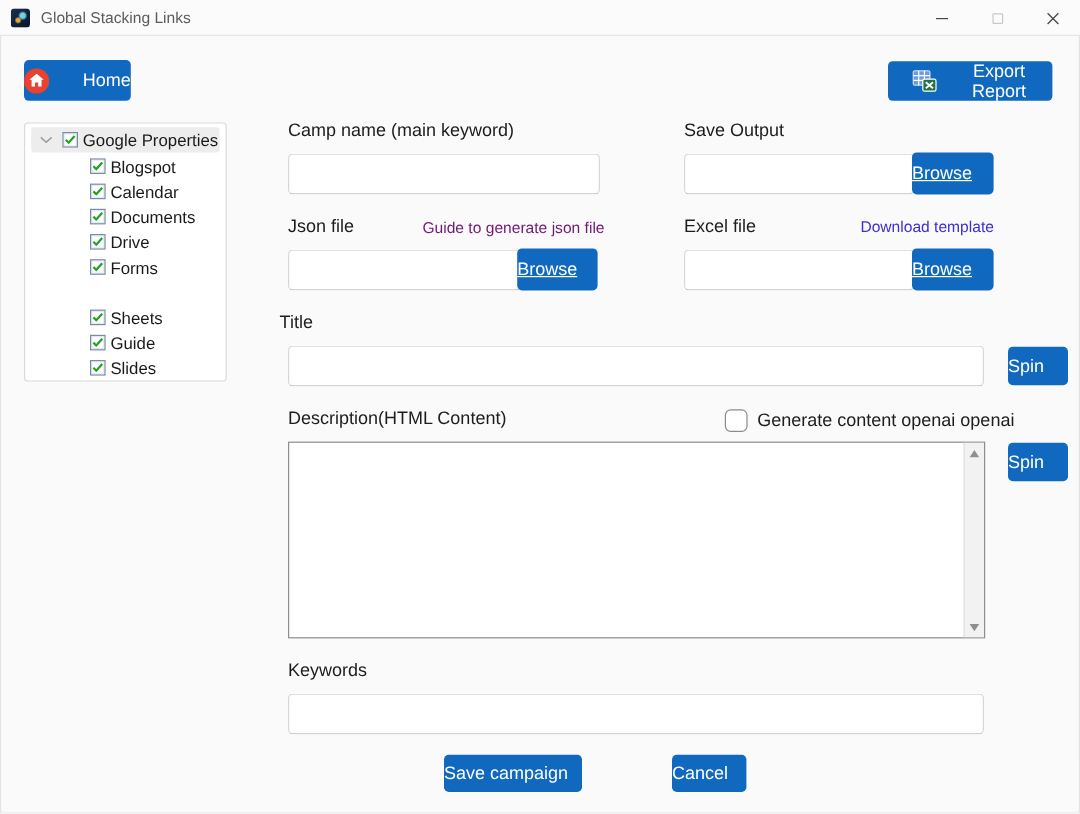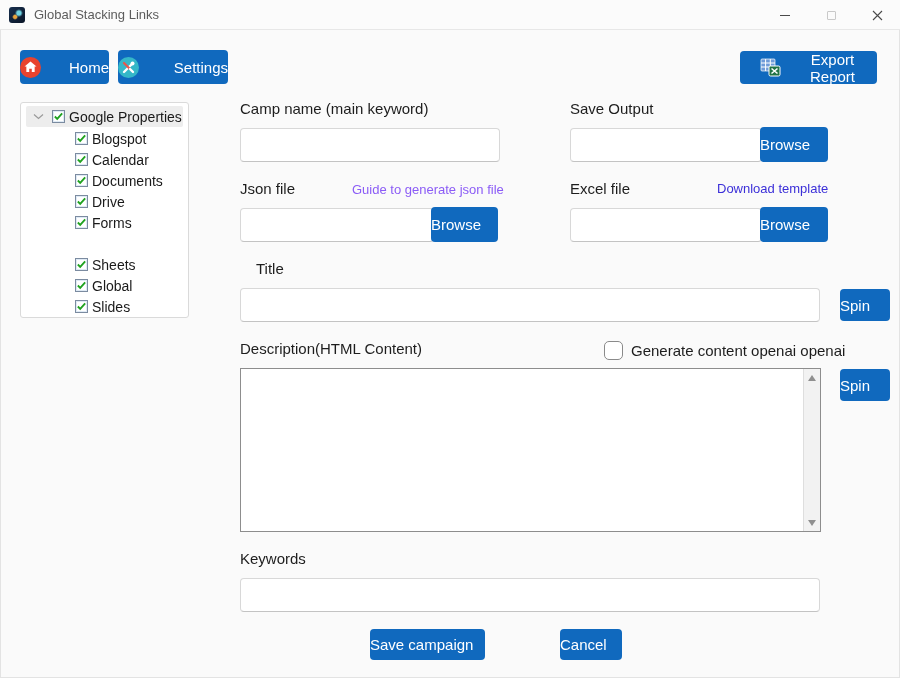--- a/index.html
+++ b/index.html
@@ -41,25 +41,25 @@
   .tree-row { position: absolute; height: 21px; display: flex; align-items: center; font-size: 14px; color: #1a1a1a; }
   .tree-row.parent { left: 5px; right: 5px; background: #ededed; border-radius: 2px; padding-left: 7px; }
   .tree-row.child { left: 5px; right: 5px; padding-left: 49px; }
   .chev { width: 12px; height: 10px; margin-right: 7px; display: flex; align-items: center; }
   .cb13 { width: 13px; height: 13px; background: #ffffff; border: 1px solid #7b8ba0;
           box-shadow: inset 0 0 0 1px #dfeaf5; margin-right: 4px;
           display: flex; align-items: center; justify-content: center; flex: 0 0 auto; }
 
   
   .flabel { position: absolute; font-size: 15px; color: #1d1d1d; }
-  .flink { position: absolute; font-size: 13px; color: #8b5cf6; cursor: pointer; }
+  .flink { position: absolute; font-size: 13px; color: #701a75; cursor: pointer; }
   .tinput { position: absolute; height: 34px; background: #ffffff;
             border: 1px solid #d8d8d8; border-bottom-color: #c3c3c3; border-radius: 4px;
             font-size: 14px; font-family: inherit; padding: 0 8px; color: #1a1a1a; }
-  .browse { height: 35px; font-size: 15px; }
+  .browse { height: 35px; font-size: 15px; text-decoration: underline; }
   .spin { width: 50px; height: 32px; font-size: 15px; }
 
   .desc-box { position: absolute; left: 240px; top: 368px; width: 581px; height: 164px;
               background: #ffffff; border: 1px solid #8d8d8d; }
   .desc-text { position: absolute; left: 0; top: 0; right: 17px; bottom: 0;
                font-size: 14px; padding: 4px 6px; color: #1a1a1a; outline: none; }
   .vscroll { position: absolute; top: 0; right: 0; bottom: 0; width: 17px;
              background: #f2f2f2; border-left: 1px solid #dedede; }
   .sb-btn { position: absolute; left: 0; width: 16px; height: 17px;
             display: flex; align-items: center; justify-content: center; }
@@ -97,31 +97,20 @@
 
   <button class="btn" style="left:20px; top:50px; width:89px; height:34px;">
     <span class="icon-circle home-circle">
       <svg width="13" height="12" viewBox="0 0 14 13">
           <path d="M7 0.5 L13.5 6 H11.5 V12 H8.4 V8.3 H5.6 V12 H2.5 V6 H0.5 Z" fill="#ffffff"></path>
         </svg>
     </span>
     <span>Home</span>
   </button>
 
-  <button class="btn" style="left:118px; top:50px; width:110px; height:34px;">
-    <span class="icon-circle settings-circle">
-      <svg width="13" height="13" viewBox="0 0 13 13">
-        <path d="M2 11 L11 2" stroke="#ffffff" stroke-width="2.4" stroke-linecap="round"></path>
-        <circle cx="10.5" cy="2.5" r="2" fill="#ffffff"></circle>
-        <path d="M2 2 L8 8" stroke="#e8564a" stroke-width="2.2" stroke-linecap="round"></path>
-        <path d="M8 8 L11 11" stroke="#ffffff" stroke-width="2.4" stroke-linecap="round"></path>
-      </svg>
-    </span>
-    <span>Settings</span>
-  </button>
 
   <button class="btn" style="left:740px; top:51px; width:137px; height:33px; gap:7px;padding-left:20px;">
     <span style="display:flex;">
       <svg width="21" height="19" viewBox="0 0 21 19">
         <rect x="1" y="1" width="14" height="12" rx="1" fill="#6f9bd8" stroke="#ffffff" stroke-width="0.7"></rect>
         <path d="M1 5 H15 M1 9 H15 M5.6 1 V13 M10.3 1 V13" stroke="#ffffff" stroke-width="1"></path>
         <rect x="9" y="8" width="11" height="10" rx="1.5" fill="#217346" stroke="#ffffff" stroke-width="1"></rect>
         <path d="M11.5 10.5 L17.5 15.5 M17.5 10.5 L11.5 15.5" stroke="#ffffff" stroke-width="1.6"></path>
       </svg>
     </span>
@@ -190,21 +179,21 @@
           </svg>
         </span>
       <span>Sheets</span>
     </div>
     <div class="tree-row child" style="top:172px;">
       <span class="cb13">
           <svg width="11" height="11" viewBox="0 0 12 12">
             <path d="M2 6 L4.6 8.6 L10 2.6" stroke="#1fa21f" stroke-width="2" fill="none"></path>
           </svg>
         </span>
-      <span>Global</span>
+      <span>Guide</span>
     </div>
     <div class="tree-row child" style="top:193px;">
       <span class="cb13">
           <svg width="11" height="11" viewBox="0 0 12 12">
             <path d="M2 6 L4.6 8.6 L10 2.6" stroke="#1fa21f" stroke-width="2" fill="none"></path>
           </svg>
         </span>
       <span>Slides</span>
     </div>
   </div>
@@ -219,21 +208,21 @@
   <div class="flabel" style="left:240px; top:180px;">Json file</div>
   <a class="flink" style="left:352px; top:182px;">Guide to generate json file</a>
   <input class="tinput" style="left: 240px; top: 208px; width: 194px;" value="">
   <button class="btn browse" style="left:431px; top:207px; width:67px;">Browse</button>
 
   <div class="flabel" style="left:570px; top:180px;">Excel file</div>
   <a class="flink" style="left:717px; top:181px; color:#3b2fd8;">Download template</a>
   <input class="tinput" style="left: 570px; top: 208px; width: 192px;" value="">
   <button class="btn browse" style="left:760px; top:207px; width:68px;">Browse</button>
 
-  <div class="flabel" style="left:256px; top:260px;">Title</div>
+  <div class="flabel" style="left:233px; top:260px;">Title</div>
   <input class="tinput" style="left: 240px; top: 288px; width: 580px;" value="">
   <button class="btn spin" style="left:840px; top:289px;">Spin</button>
 
   <div class="flabel" style="left:240px; top:340px;">Description(HTML Content)</div>
   <span class="cb19"></span>
   <div class="flabel" style="left:631px; top:342px;">Generate content openai openai</div>
 
   <div class="desc-box">
     <div class="desc-text"></div>
     <div class="vscroll">

